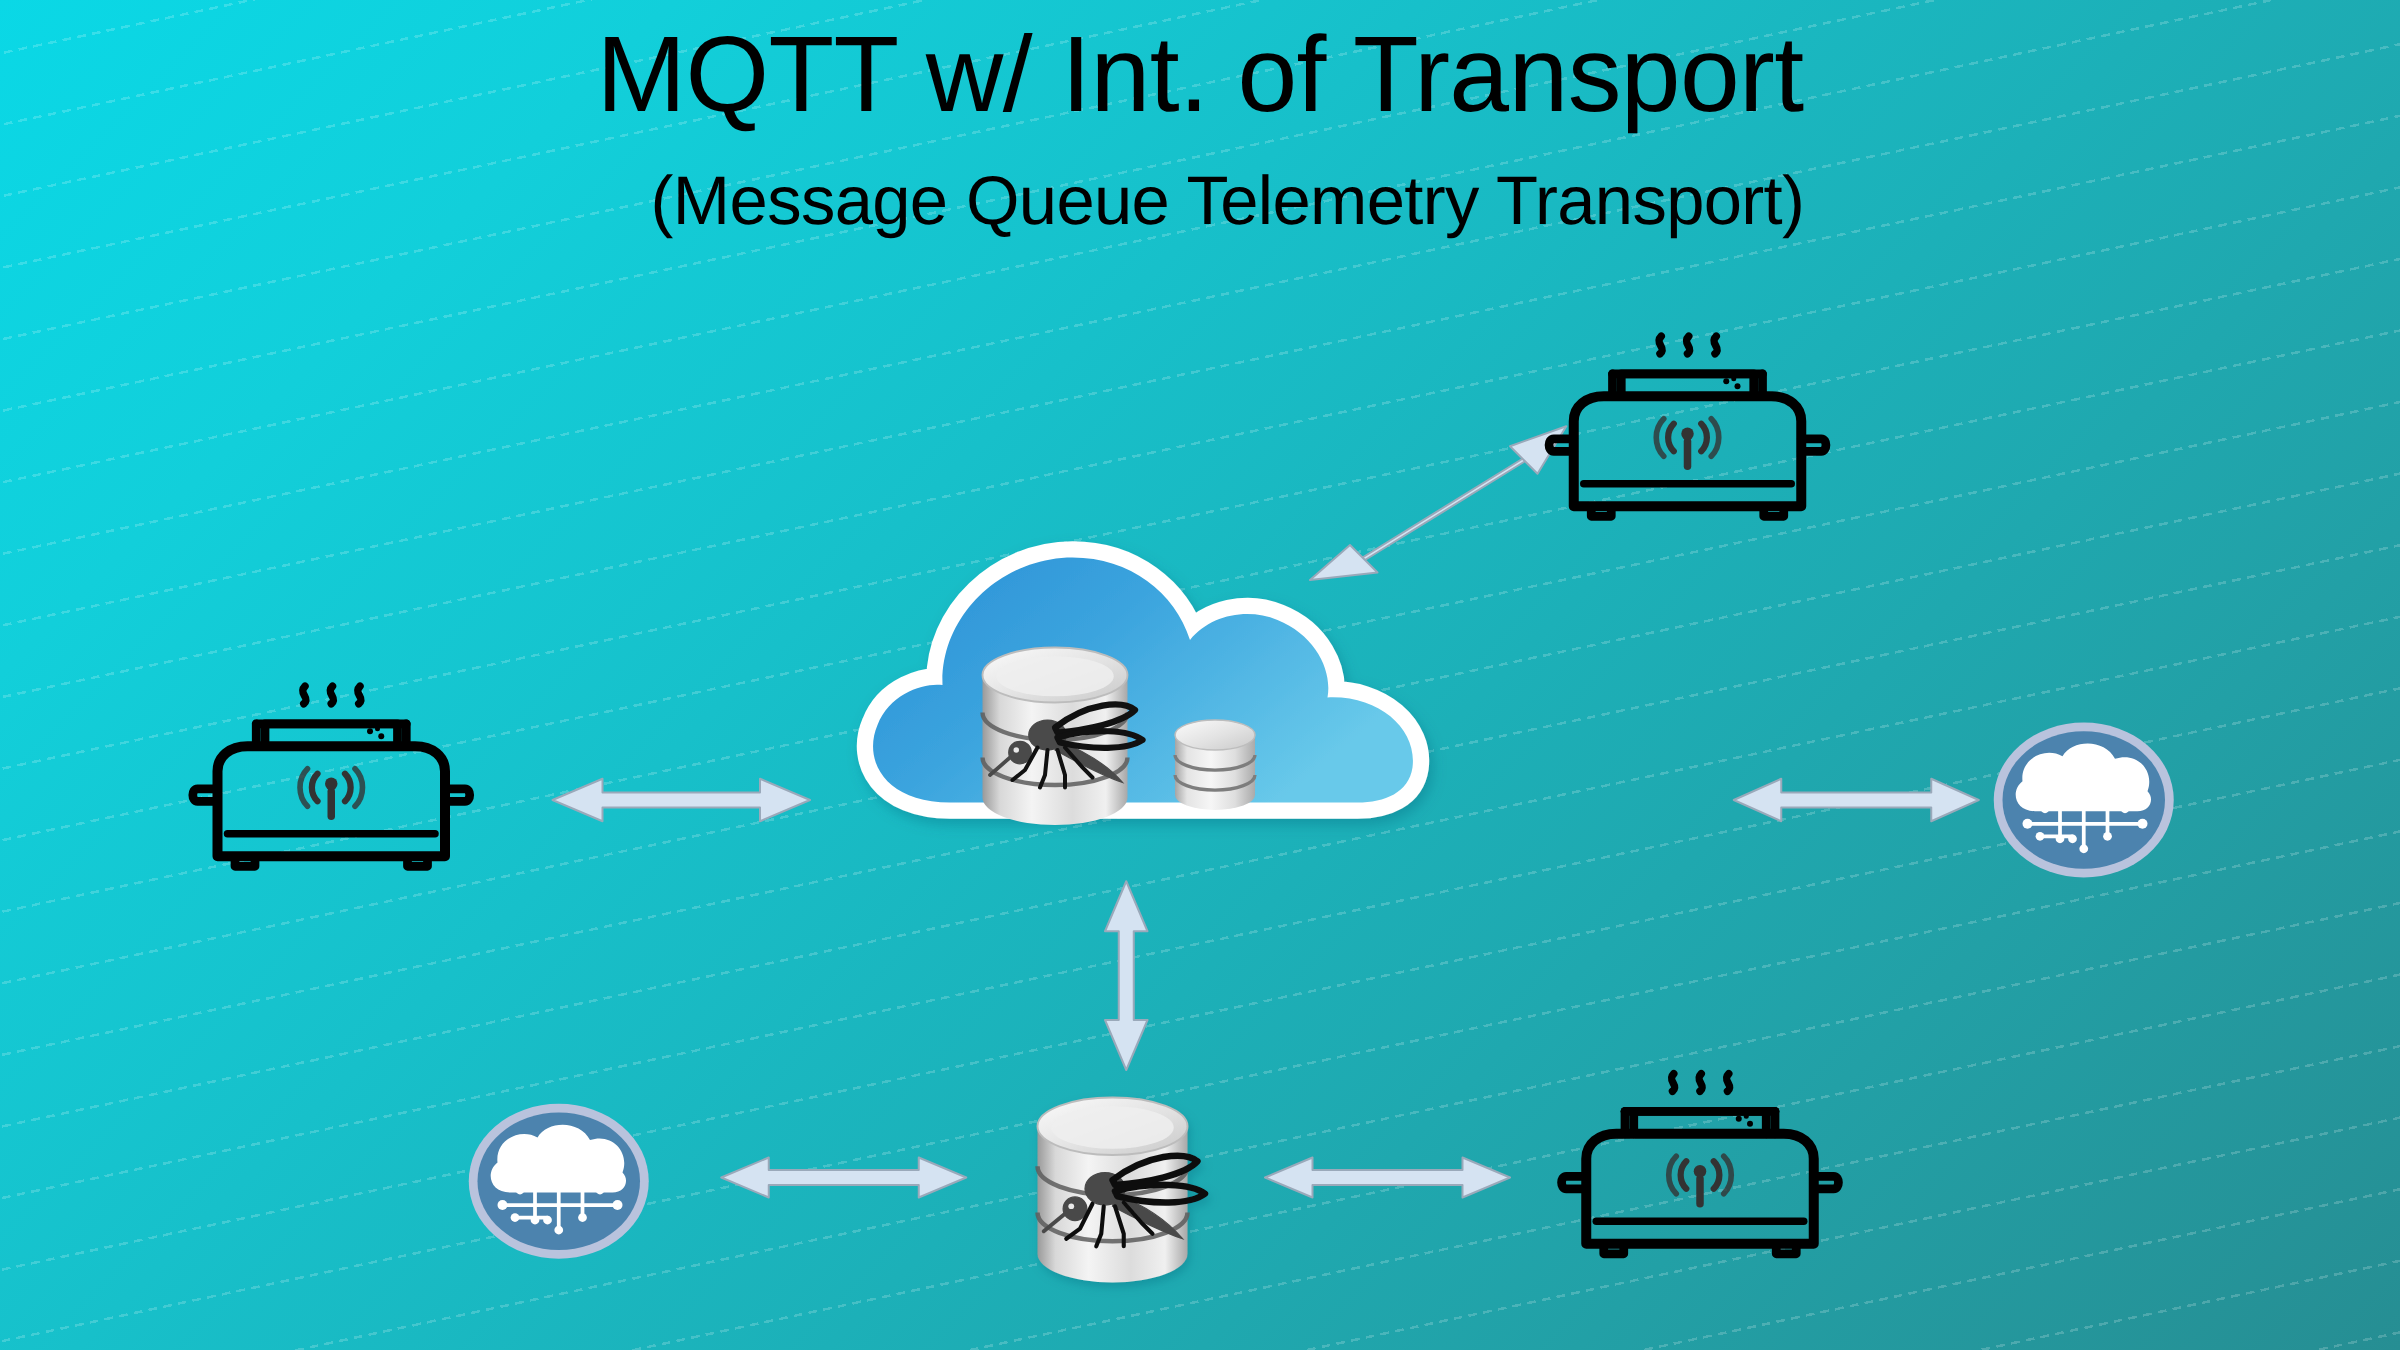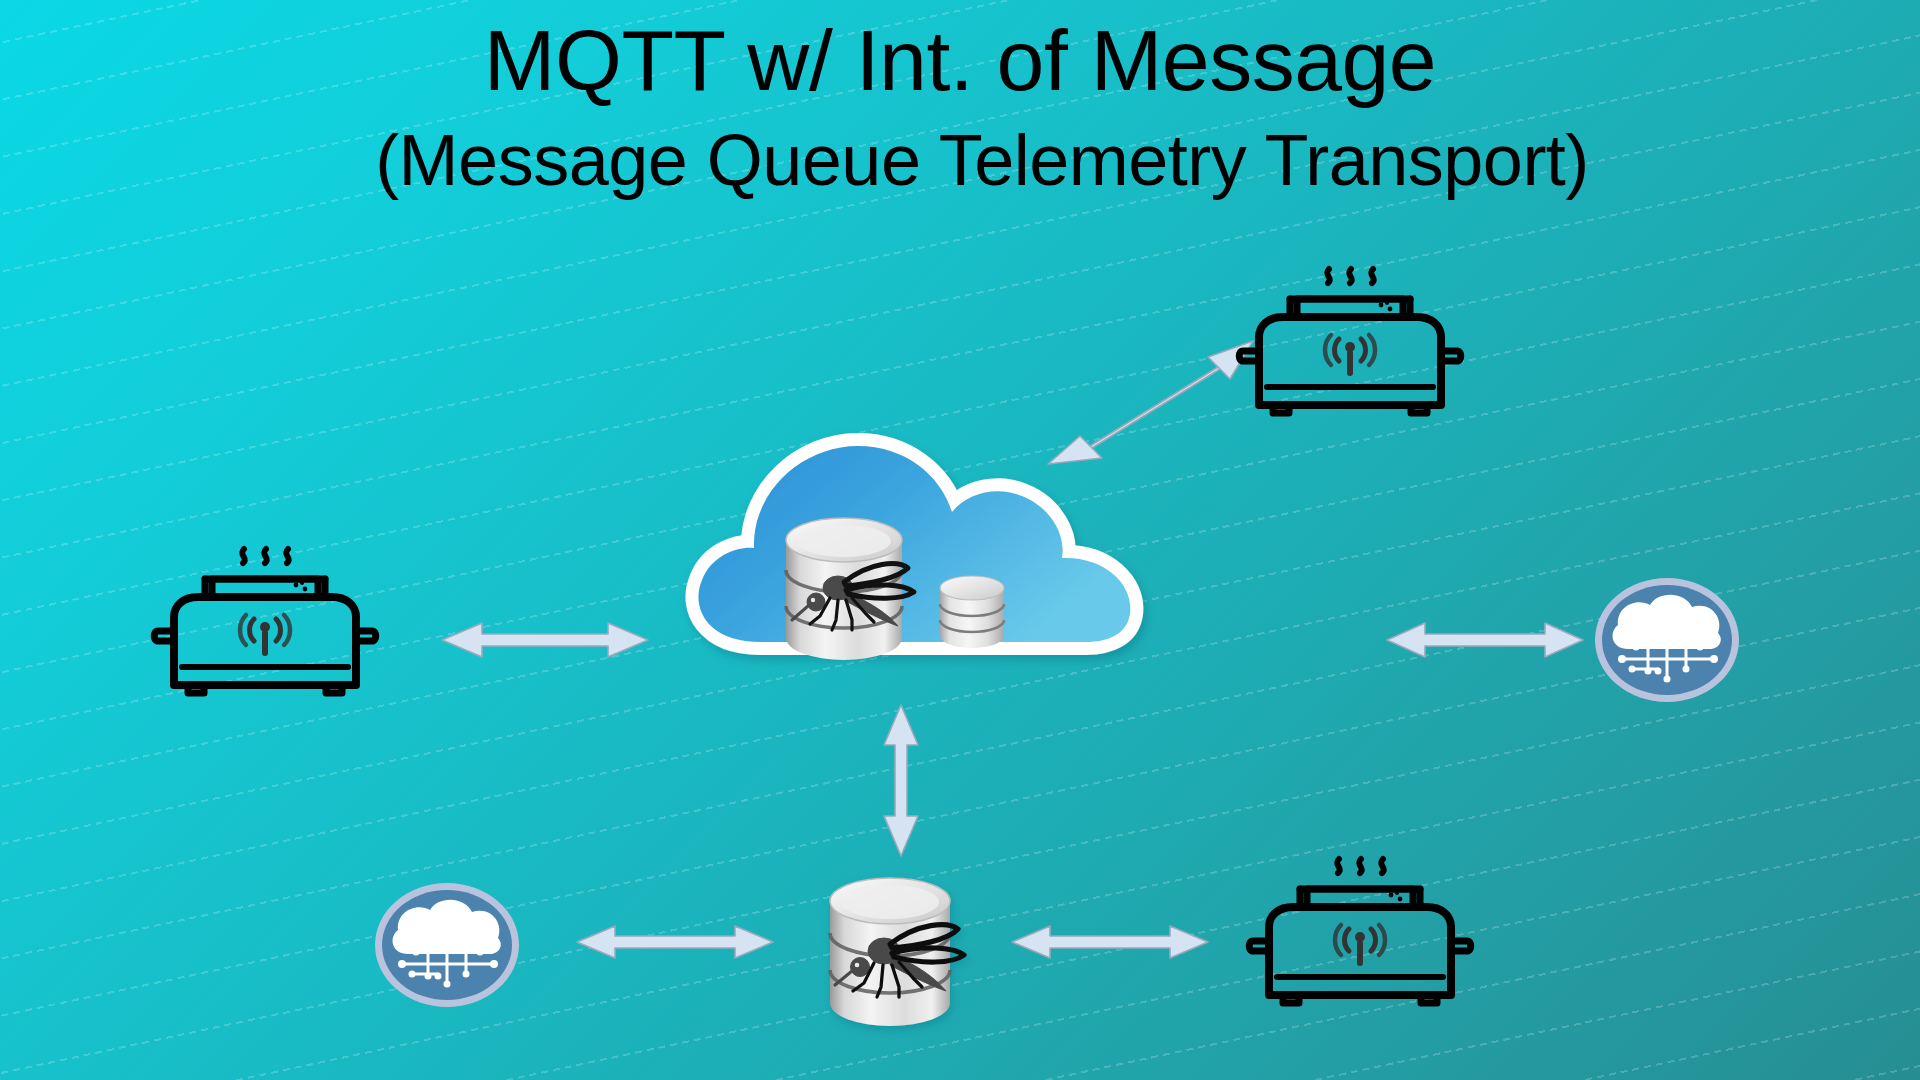--- a/index.html
+++ b/index.html
@@ -67,21 +67,21 @@
   }
   #title-line-1 {
     font-size: 86px;
     line-height: 104px;
     color: #000000;
     font-weight: 400;
     letter-spacing: -0.5px;
     white-space: nowrap;
   }
   #title-line-2 {
-    font-size: 72px;
+    font-size: 55px;
     line-height: 96px;
     color: #000000;
     font-weight: 400;
     letter-spacing: -0.5px;
     white-space: nowrap;
     padding-left: 44px;
   }
 
   
   .node { position: absolute; }
@@ -89,21 +89,21 @@
   svg { display: block; overflow: visible; }
 </style>
 </head>
 <body>
 
 <div id="slide">
 
   <div id="stripes"></div>
 
   <div id="title-block">
-    <div id="title-line-1">MQTT w/ Int. of Message</div>
+    <div id="title-line-1">MQTT w/ Int. of Transport</div>
     <div id="title-line-2">(Message Queue Telemetry Transport)</div>
   </div>
 
   <div class="node" style="left:1040px; top:335px;">
     <svg width="220" height="135" viewBox="0 0 220 135">
       <g fill="#d5e3f2" stroke="#9aa9ba" stroke-width="1.6" stroke-linejoin="round">
         <path d="M 213 6
                  L 168 22
                  L 180 34
                  L 52 113

